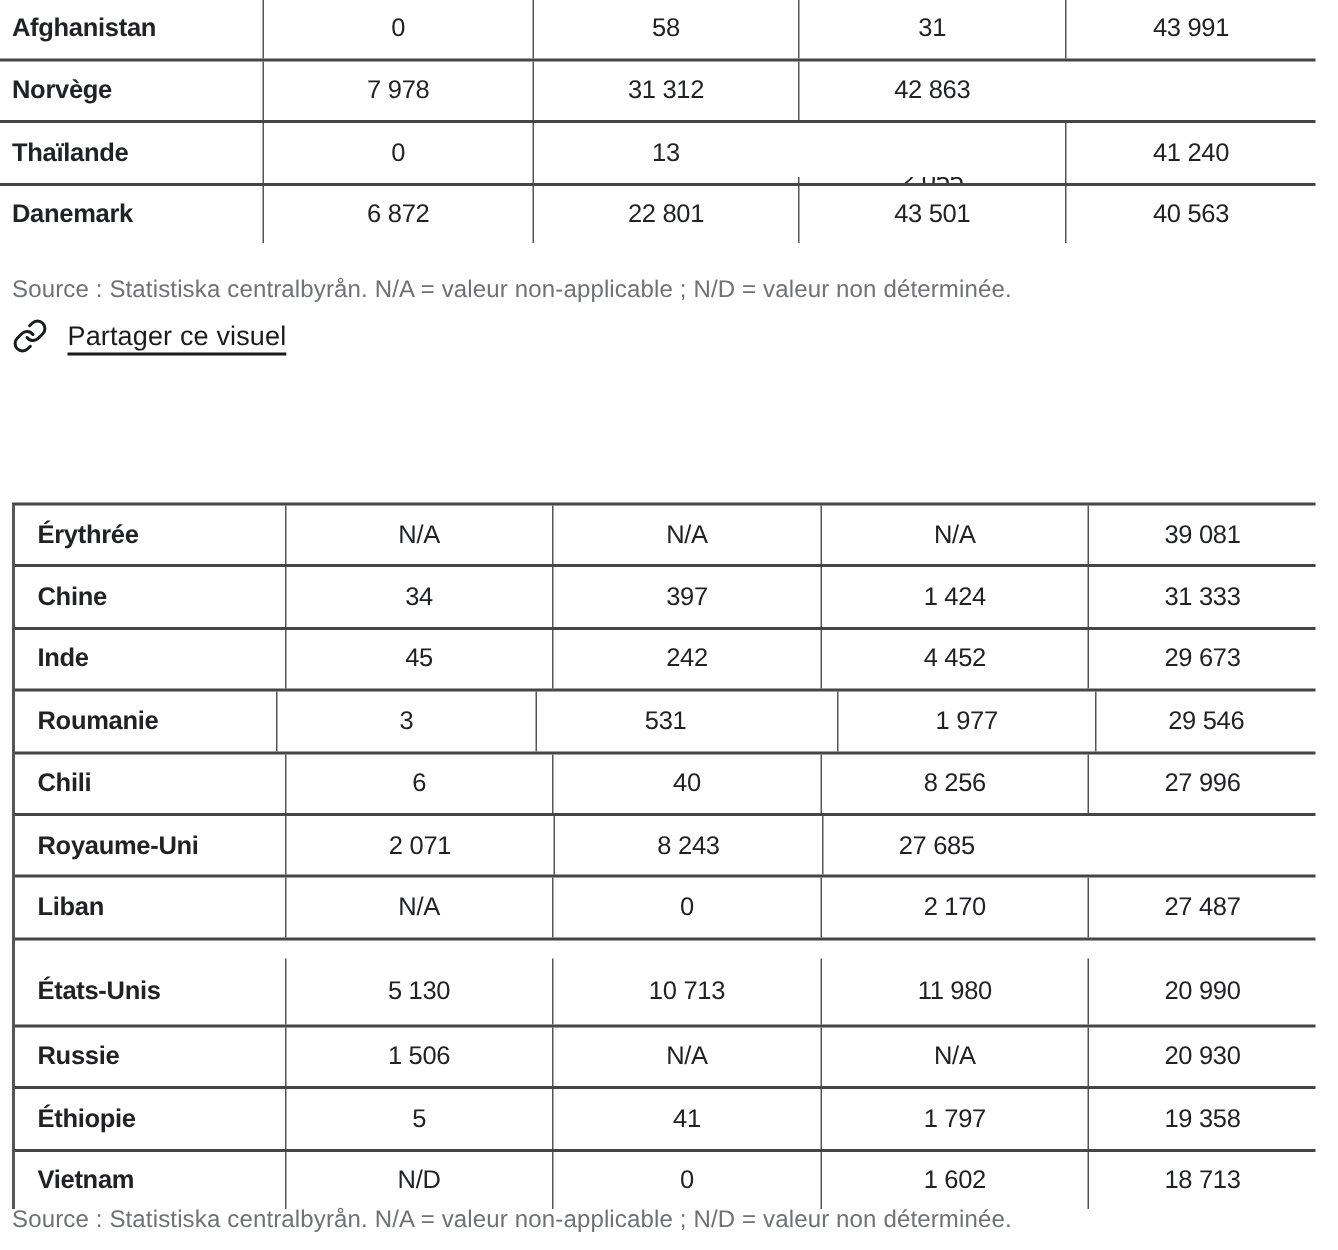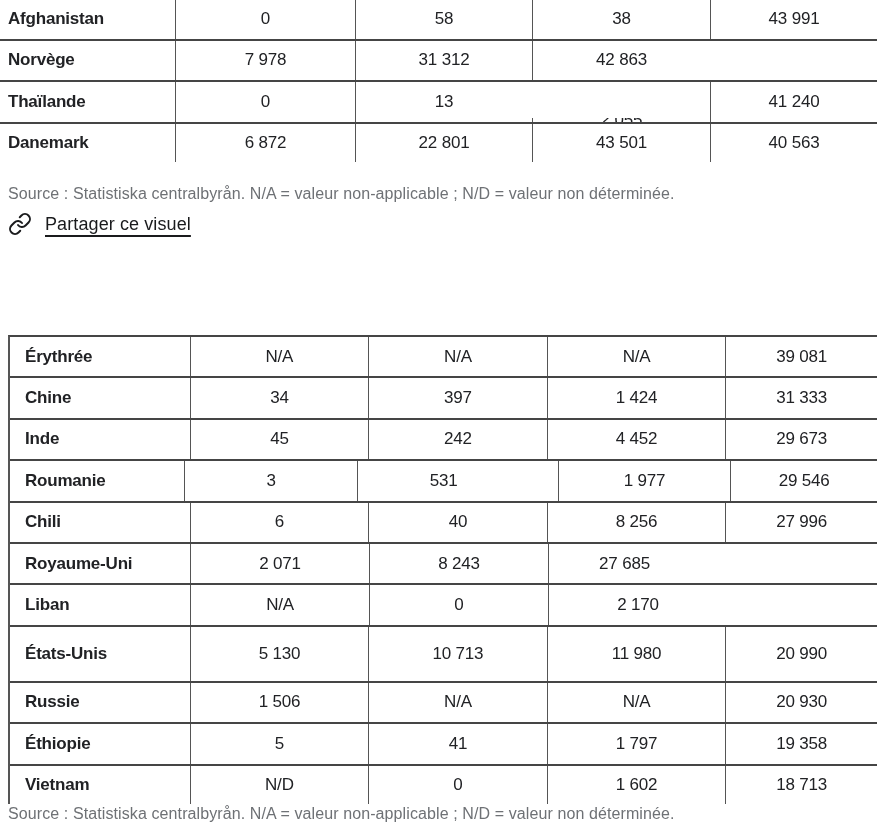--- a/index.html
+++ b/index.html
@@ -48,21 +48,21 @@
   }
 </style>
 </head>
 <body>
 
 <div id="table-top" class="tbl" style="left:0;top:0;width:877px;">
     <div class="trow sep" style="height: 40.5px;">
       <div class="cell label" style="width: 175px;">Afghanistan</div>
       <div class="cell num" style="width: 180px;">0</div>
       <div class="cell num" style="width: 177px;">58</div>
-      <div class="cell num" style="width: 178px;">38</div>
+      <div class="cell num" style="width: 178px;">31</div>
       <div class="cell num" style="width: 167px;">43 991</div>
     </div>
     <div class="trow sep" style="height: 41.5px;">
       <div class="cell label" style="width: 175px;">Norvège</div>
       <div class="cell num" style="width: 180px;">7 978</div>
       <div class="cell num" style="width: 177px;">31 312</div>
       <div class="cell num" style="width: 178px;">42 863</div>
     </div>
     <div class="trow sep" style="height: 41.5px;">
       <div class="cell label" style="width: 175px;">Thaïlande</div>
@@ -132,22 +132,23 @@
       <div class="cell label" style="width: 180px;">Royaume-Uni</div>
       <div class="cell num" style="width: 179px;">2 071</div>
       <div class="cell num" style="width: 179px;">8 243</div>
       <div class="cell num" style="width: 152px;">27 685</div>
     </div>
     <div class="trow sep" style="height: 41.4px;">
       <div class="cell label" style="width: 180px;">Liban</div>
       <div class="cell num" style="width: 179px;">N/A</div>
       <div class="cell num" style="width: 179px;">0</div>
       <div class="cell num" style="width: 179px;">2 170</div>
+      <div class="cell num" style="width: 152px;">27 487</div>
     </div>
-    <div class="trow sep" style="height: 56px;">
+    <div class="trow sep" style="height: 46px; margin-top: 12px;">
       <div class="cell label" style="width: 180px;">États-Unis</div>
       <div class="cell num" style="width: 179px;">5 130</div>
       <div class="cell num" style="width: 179px;">10 713</div>
       <div class="cell num" style="width: 179px;">11 980</div>
       <div class="cell num" style="width: 152px;">20 990</div>
     </div>
     <div class="trow sep" style="height: 41.4px;">
       <div class="cell label" style="width: 180px;">Russie</div>
       <div class="cell num" style="width: 179px;">1 506</div>
       <div class="cell num" style="width: 179px;">N/A</div>

